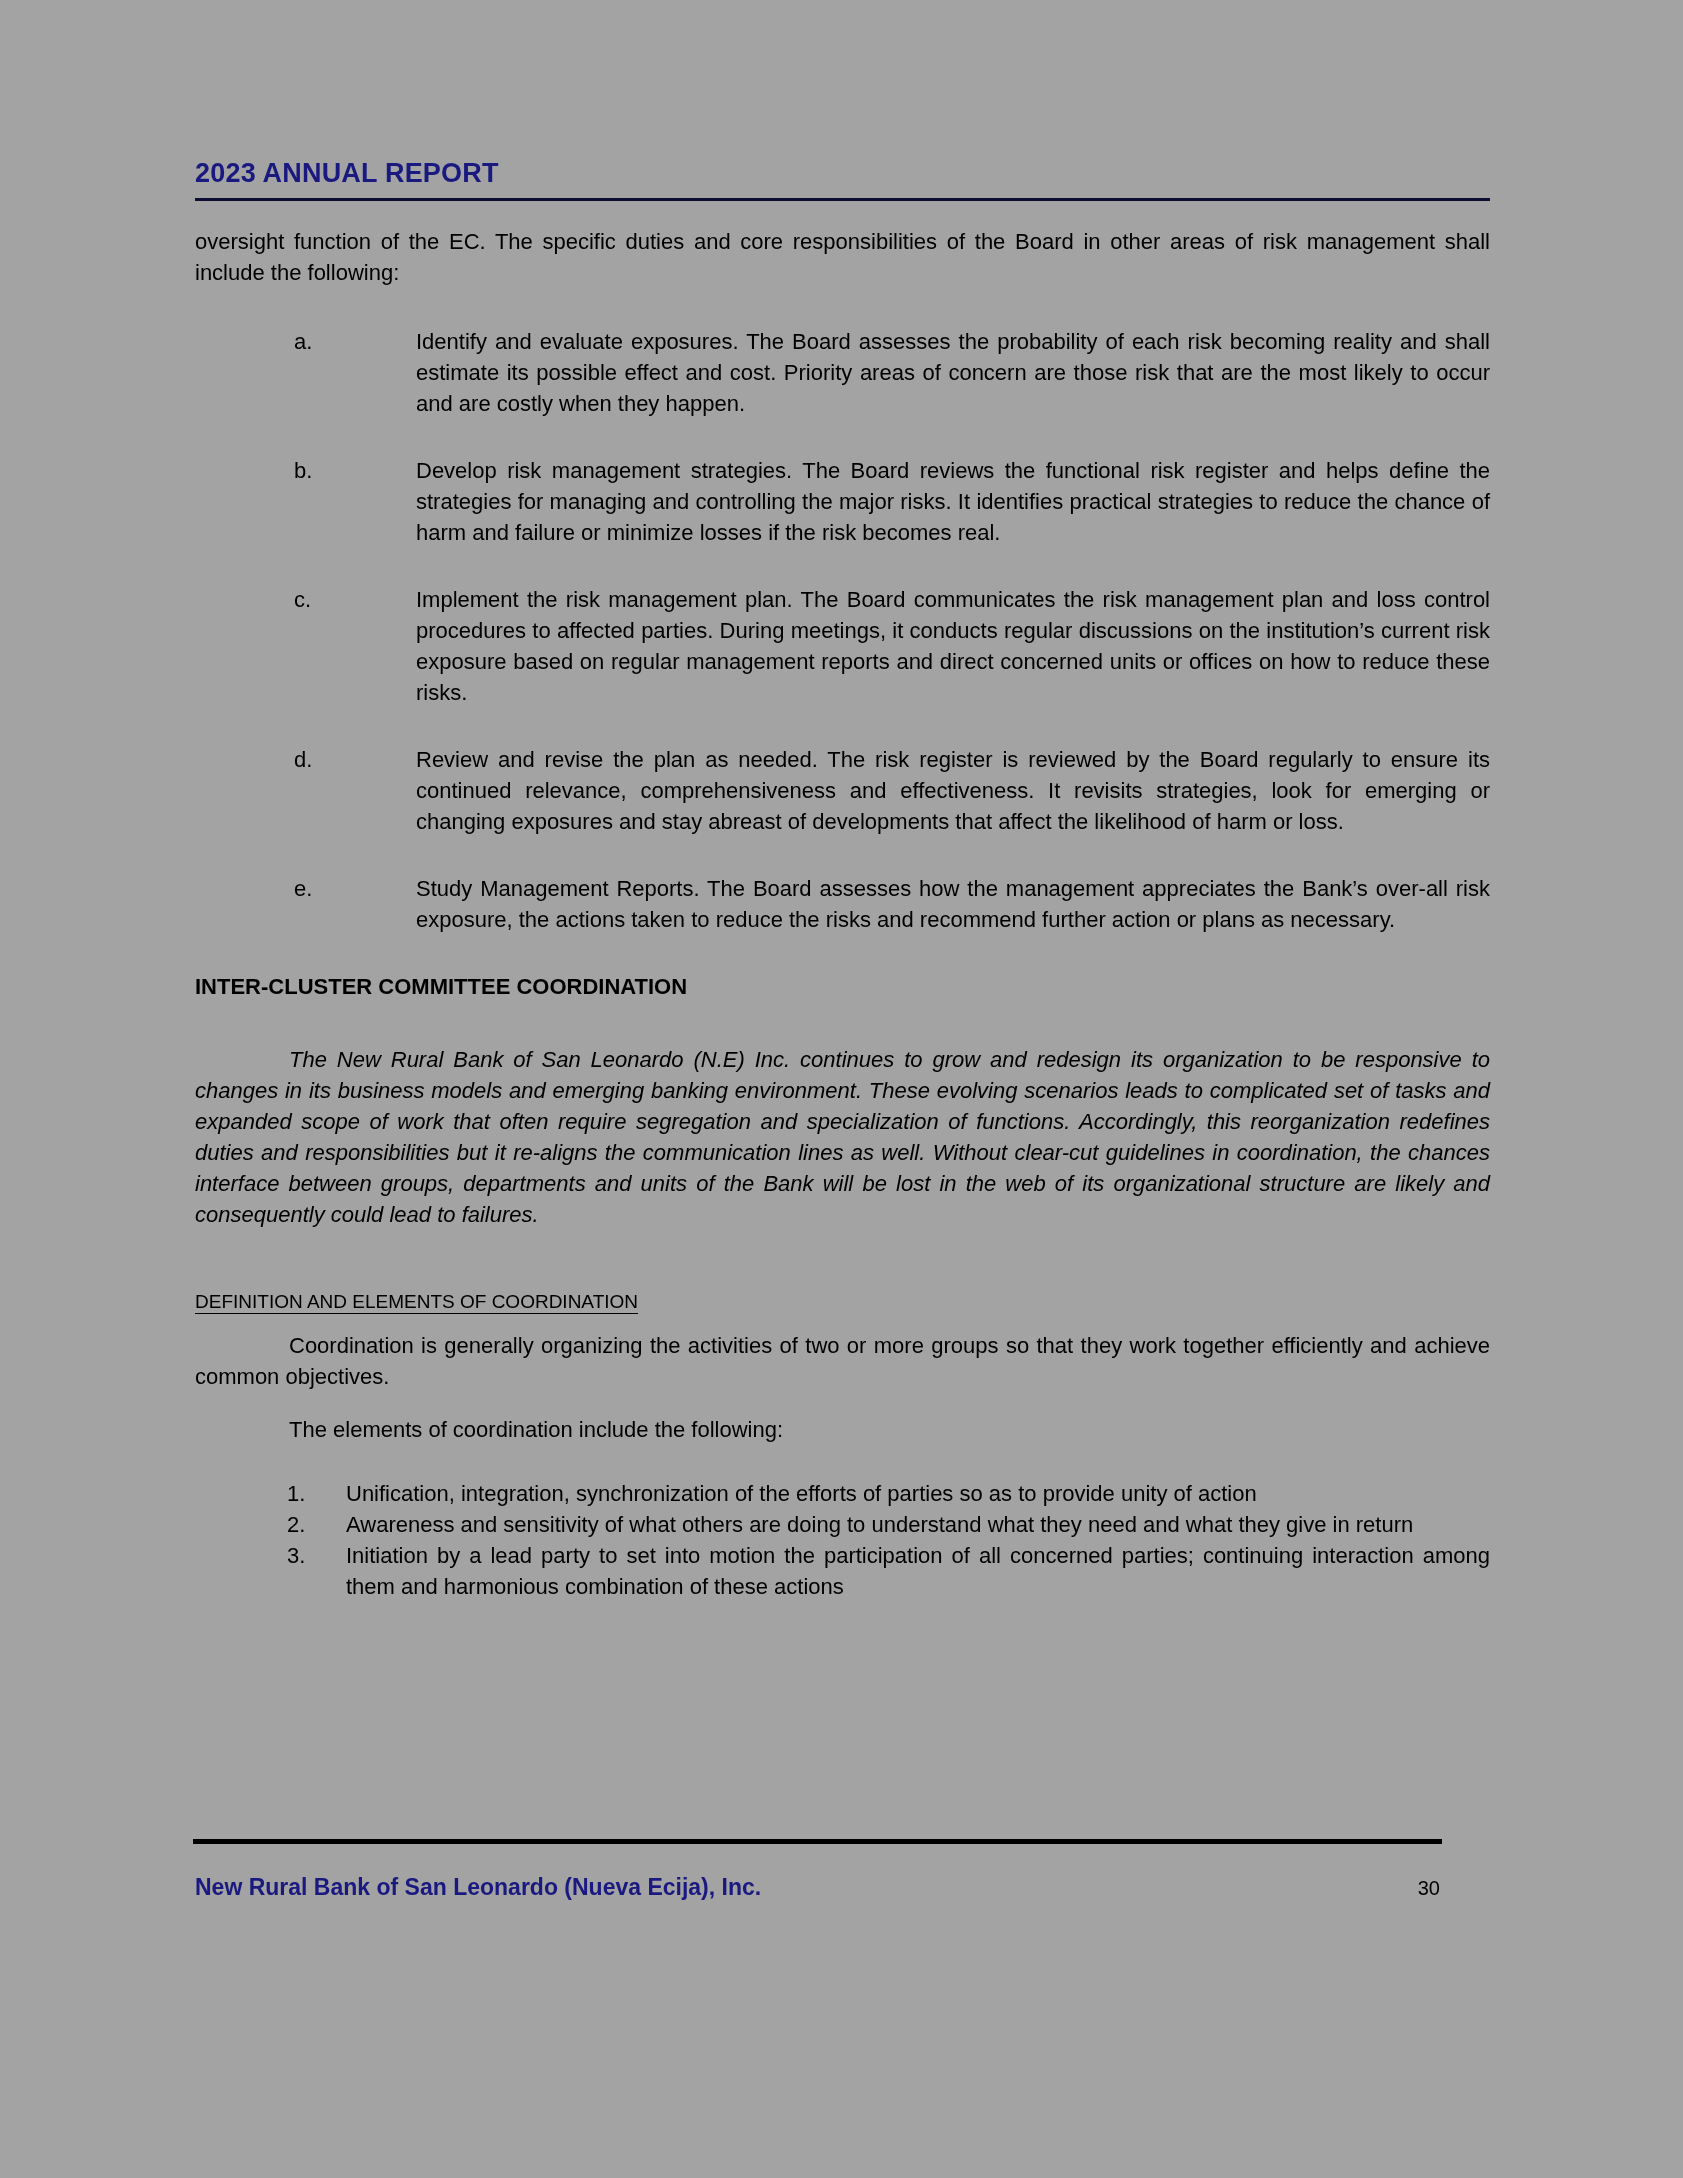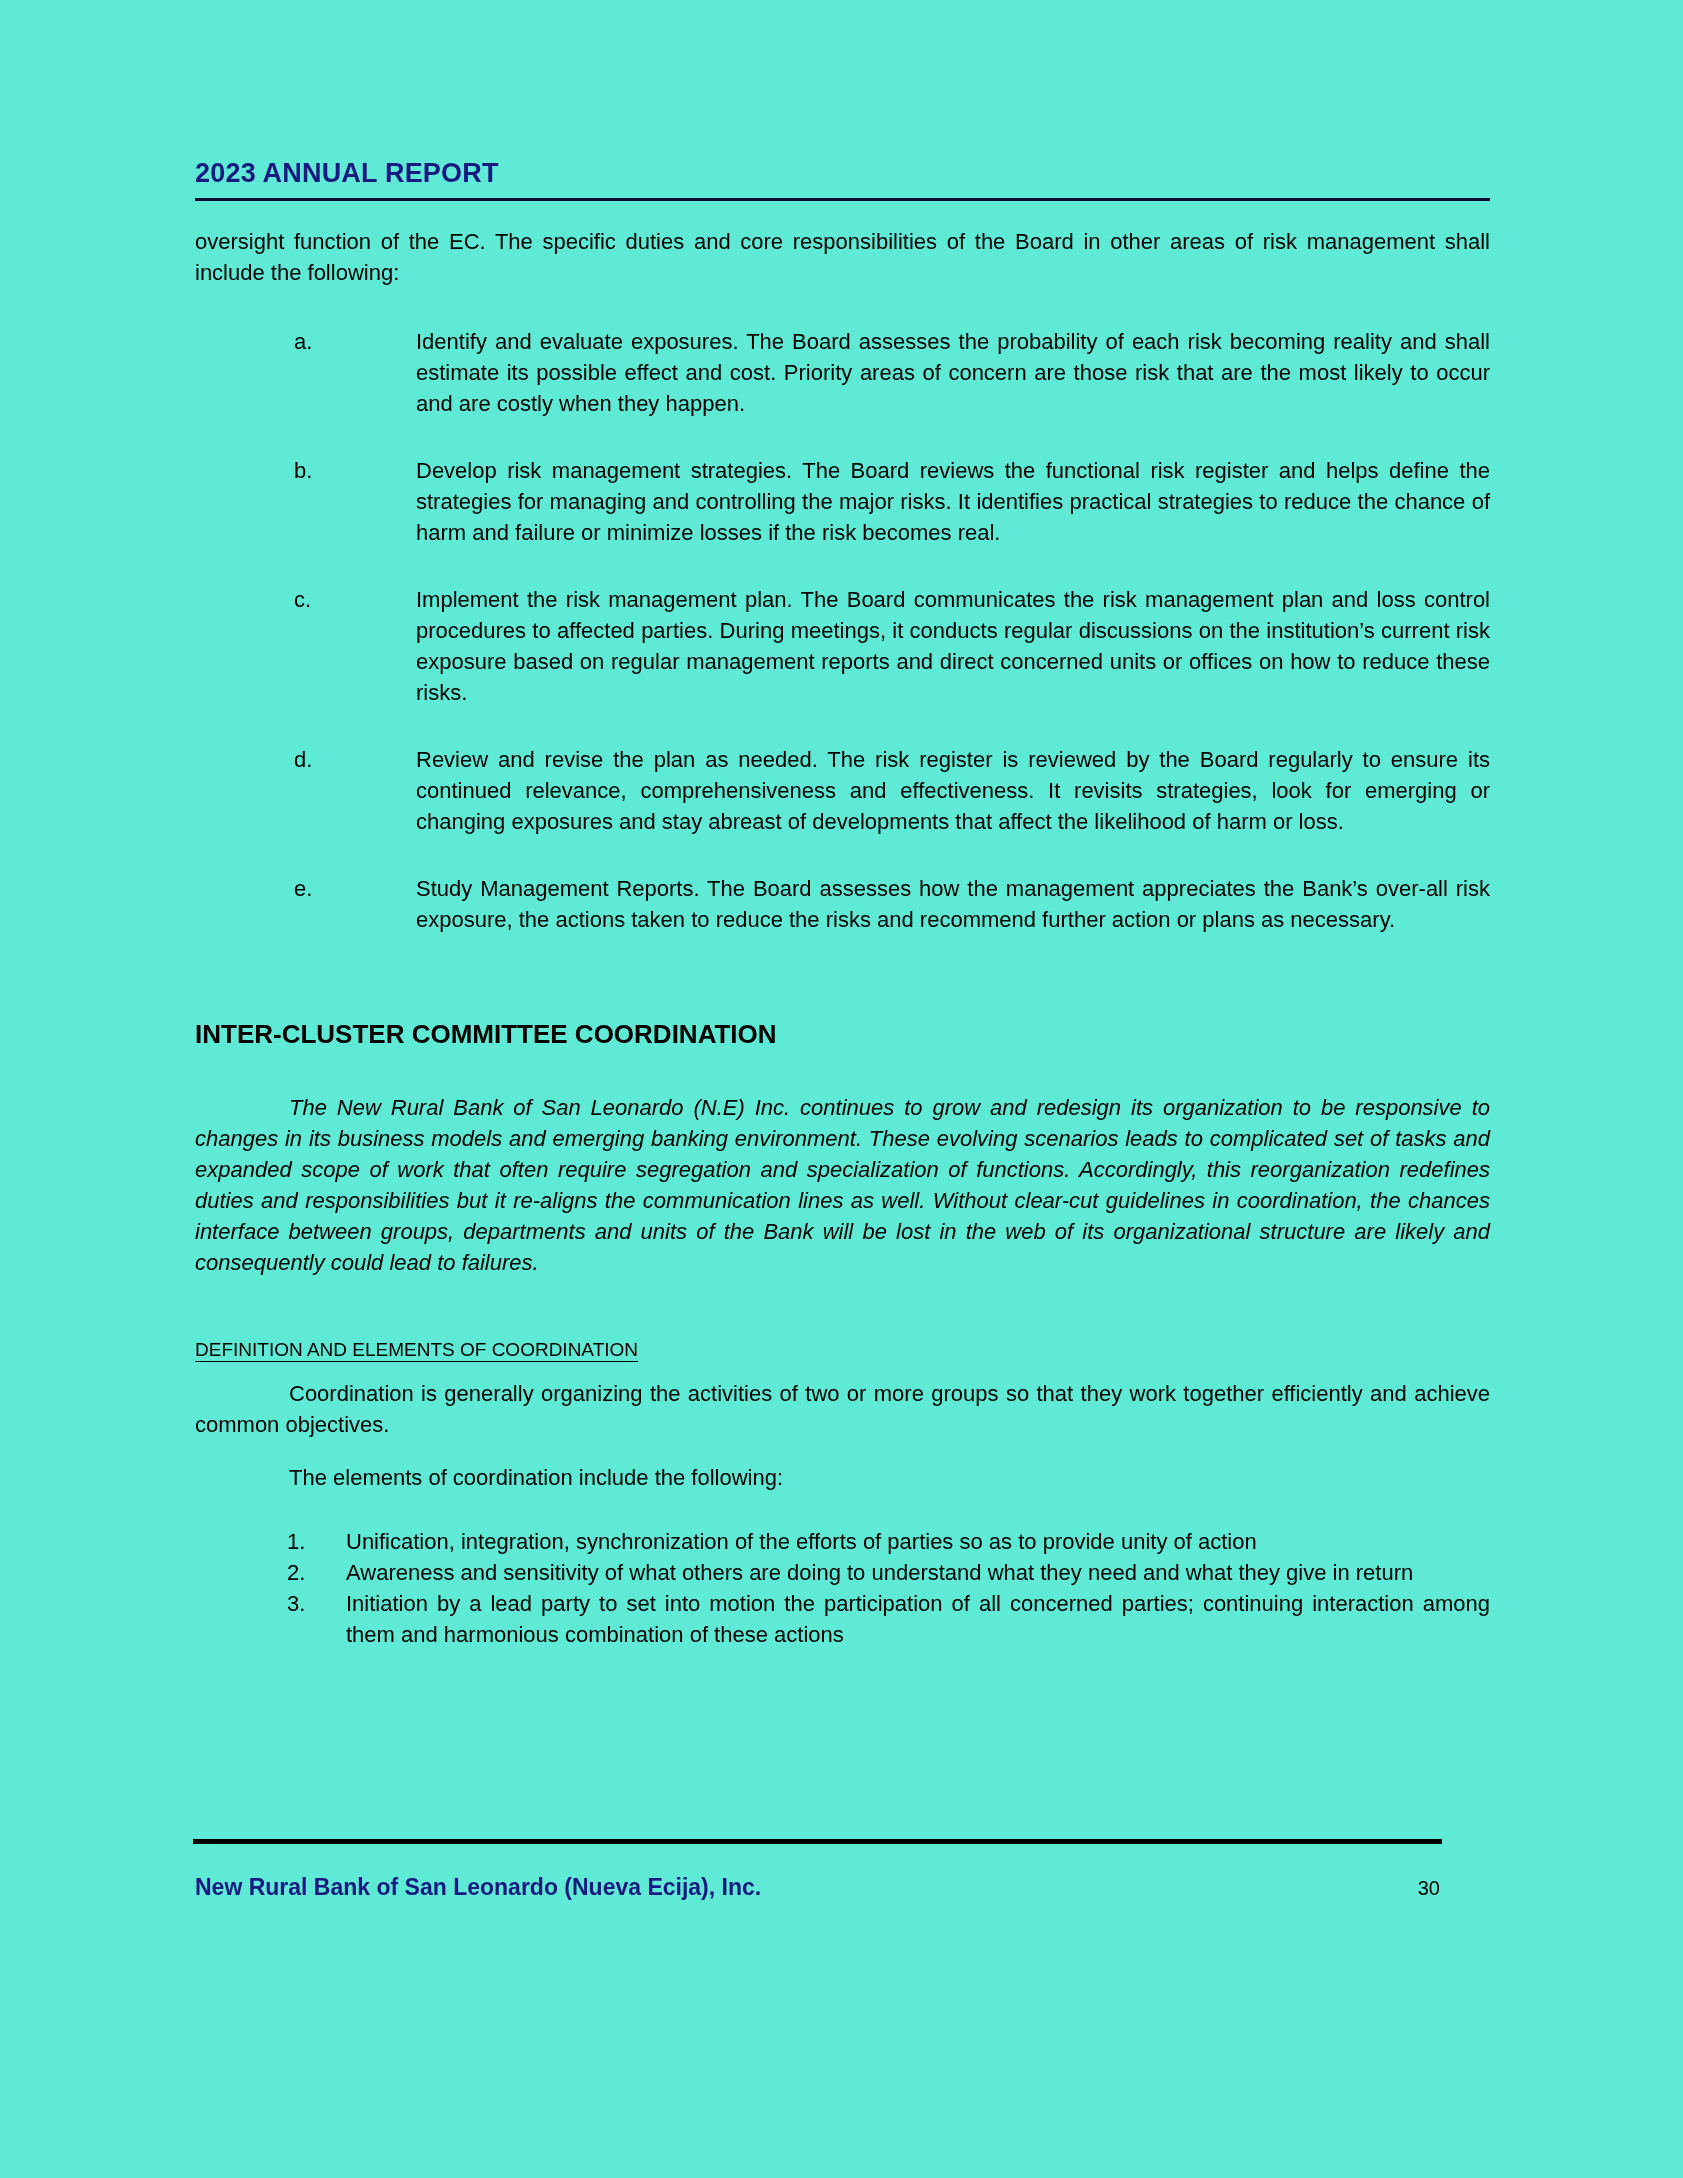--- a/index.html
+++ b/index.html
@@ -4,21 +4,21 @@
 <style>
   html, body {
     margin: 0;
     padding: 0;
     background: #ffffff;
   }
   .page {
     position: relative;
     width: 1683px;
     height: 2178px;
-    background: #5eead4;
+    background: #a3a3a3;
     font-family: "Liberation Sans", sans-serif;
     color: #000000;
     overflow: hidden;
   }
   .content {
     position: absolute;
     left: 195px;
     top: 0;
     width: 1295px;
   }
@@ -50,22 +50,22 @@
     padding-left: 221px;
     margin-bottom: 36px;
   }
   .lettered-item .item-label {
     position: absolute;
     left: 99px;
     top: 0;
     text-align: left;
   }
   .section-heading {
-    margin-top: 84px;
-    font-size: 26px;
+    margin-top: 36px;
+    font-size: 22px;
     font-weight: bold;
     line-height: 31px;
     color: #000000;
   }
   .section1-para {
     margin-top: 42px;
     font-style: italic;
   }
   .section1-para .indent,
   .coordination-para .indent,

